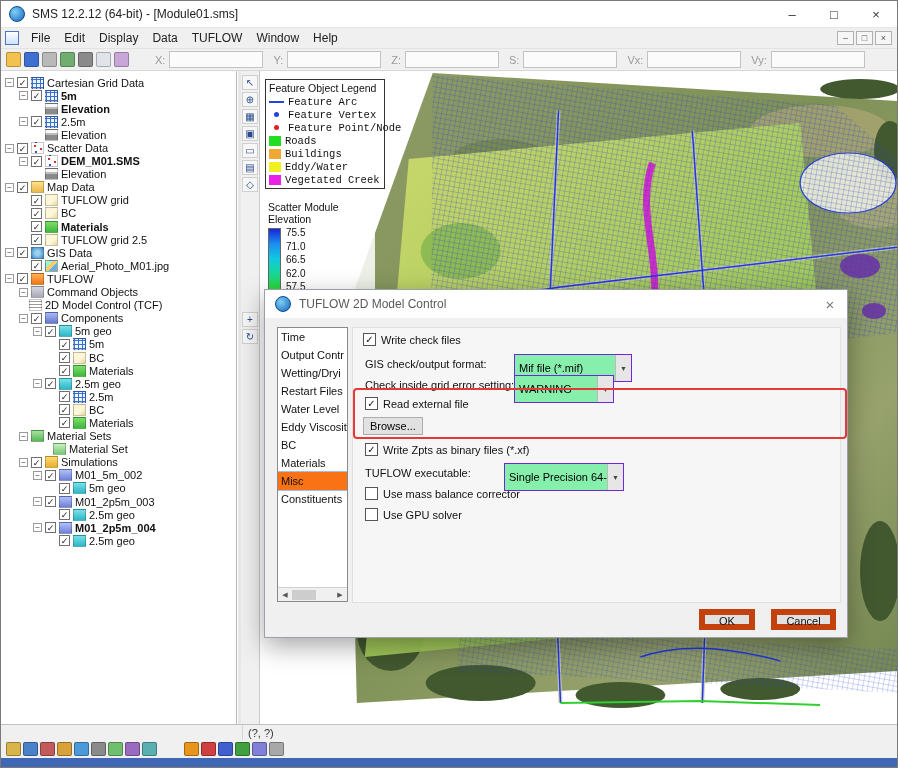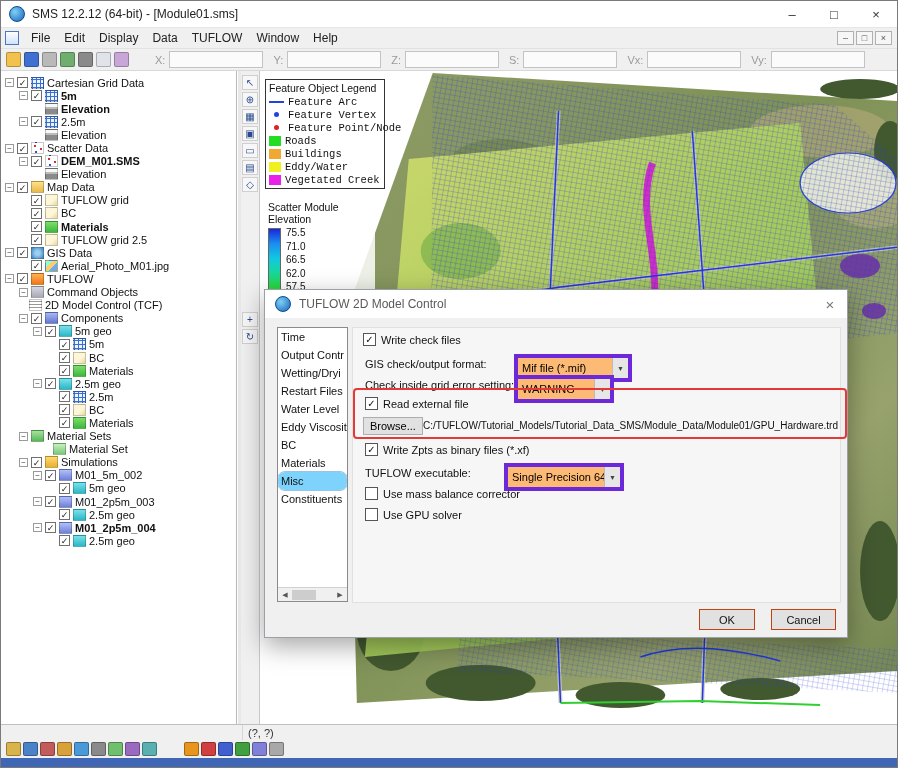--- a/index.html
+++ b/index.html
@@ -93,33 +93,33 @@
   .taskbar{position:absolute;top:757px;left:0;right:0;height:11px;}
 
   
   .dialog{position:absolute;left:263px;top:288px;width:584px;height:349px;background:#f0f0f0;border:1px solid #9aa0a6;box-shadow:0 8px 24px rgba(0,0,0,.35);z-index:50;}
   .dlg-titlebar{position:absolute;left:0;top:0;right:0;height:28px;background:#ffffff;display:flex;align-items:center;}
   .dlg-icon{width:16px;height:16px;border-radius:50%;margin:0 8px 0 10px;flex:none;background:radial-gradient(circle at 35% 35%,#7fd0f2,#1565c0);border:1px solid #0d4a8f;}
   .dlg-title{font-size:12px;color:#5a5a5a;}
   .dlg-close{margin-left:auto;width:34px;text-align:center;font-size:15px;color:#777;}
   .dlg-list{position:absolute;left:12px;top:37px;width:71px;height:275px;background:#fff;border:1px solid #8a8a8a;overflow:hidden;}
   .dlg-li{font-size:11px;height:18px;line-height:18px;padding:0 3px;white-space:nowrap;color:#111;overflow:hidden;}
-  .dlg-li.sel{background:#7dd3fc;outline:1px solid #9ac3e8;border-radius:7px;}
+  .dlg-li.sel{background:#f97316;outline:1px solid #9ac3e8;}
   .hscroll{position:absolute;left:0;bottom:0;right:0;height:14px;background:#f0f0f0;border-top:1px solid #d0d0d0;display:flex;align-items:center;}
   .hs-arrow{width:14px;height:13px;font-size:7px;line-height:13px;text-align:center;color:#555;flex:none;}
   .hs-thumb{width:24px;height:10px;background:#cdcdcd;flex:none;}
   .hs-track{flex:1;}
   .dlg-panel{position:absolute;left:87px;top:37px;width:489px;height:276px;background:#f6f6f6;border:1px solid #e0e0e0;}
   .chk-row{position:absolute;display:flex;align-items:center;gap:5px;font-size:11px;color:#111;white-space:nowrap;}
   .cb{width:13px;height:13px;border:1px solid #555;background:#fff;font-size:10px;line-height:12px;text-align:center;color:#111;flex:none;}
   .flabel{position:absolute;font-size:11px;color:#111;white-space:nowrap;}
-  .combo{position:absolute;height:28px;background:#fdba74;border:4px solid #6d28d9;font-size:11px;display:flex;align-items:center;}
+  .combo{position:absolute;height:28px;background:#86efac;border:1px solid #6d28d9;font-size:11px;display:flex;align-items:center;}
   .combo-text{padding-left:4px;flex:1;white-space:nowrap;overflow:hidden;}
   .combo-arrow{width:16px;height:100%;background:#e6e6e6;border-left:1px solid #bbb;display:flex;align-items:center;justify-content:center;font-size:7px;color:#444;flex:none;}
-  .btn{position:absolute;height:21px;background:#e1e1e1;border:1px solid #c2410c;font-size:11px;font-family:inherit;color:#111;text-align:center;padding:0;}
+  .btn{position:absolute;height:21px;background:#e1e1e1;border:6px solid #c2410c;font-size:11px;font-family:inherit;color:#111;text-align:center;padding:0;}
   .browse-btn{position:absolute;height:18px;background:#e1e1e1;border:1px solid #adadad;font-size:11px;font-family:inherit;padding:0 6px;}
   .path-text{position:absolute;font-size:10px;color:#111;white-space:nowrap;width:418px;overflow:hidden;}
   .red-box{position:absolute;left:88px;top:98px;width:494px;height:51px;border:2px solid #e53935;border-radius:4px;z-index:5;pointer-events:none;}
 </style>
 </head>
 <body>
 
 <div class="window">
 
   <div class="titlebar">
@@ -591,21 +591,20 @@
       <div class="flabel" style="left:12px;top:51px;">Check inside grid error setting:</div>
       <div class="combo" style="left:161px;top:47px;width:100px;">
         <span class="combo-text">WARNING</span>
         <span class="combo-arrow">▼</span>
       </div>
       <div class="chk-row" style="left:12px;top:69px;">
         <span class="cb">✓</span>
         <span>Read external file</span>
       </div>
       <button class="browse-btn" style="left:10px;top:89px;">Browse...</button>
-      <div class="path-text" style="left:70px;top:92px;">C:/TUFLOW/Tutorial_Models/Tutorial_Data_SMS/Module_Data/Module01/GPU_Hardware.trd</div>
       <div class="chk-row" style="left:12px;top:115px;">
         <span class="cb">✓</span>
         <span>Write Zpts as binary files (*.xf)</span>
       </div>
       <div class="flabel" style="left:12px;top:139px;">TUFLOW executable:</div>
       <div class="combo" style="left:151px;top:135px;width:120px;">
         <span class="combo-text">Single Precision 64-Bit</span>
         <span class="combo-arrow">▼</span>
       </div>
       <div class="chk-row" style="left:12px;top:159px;">

